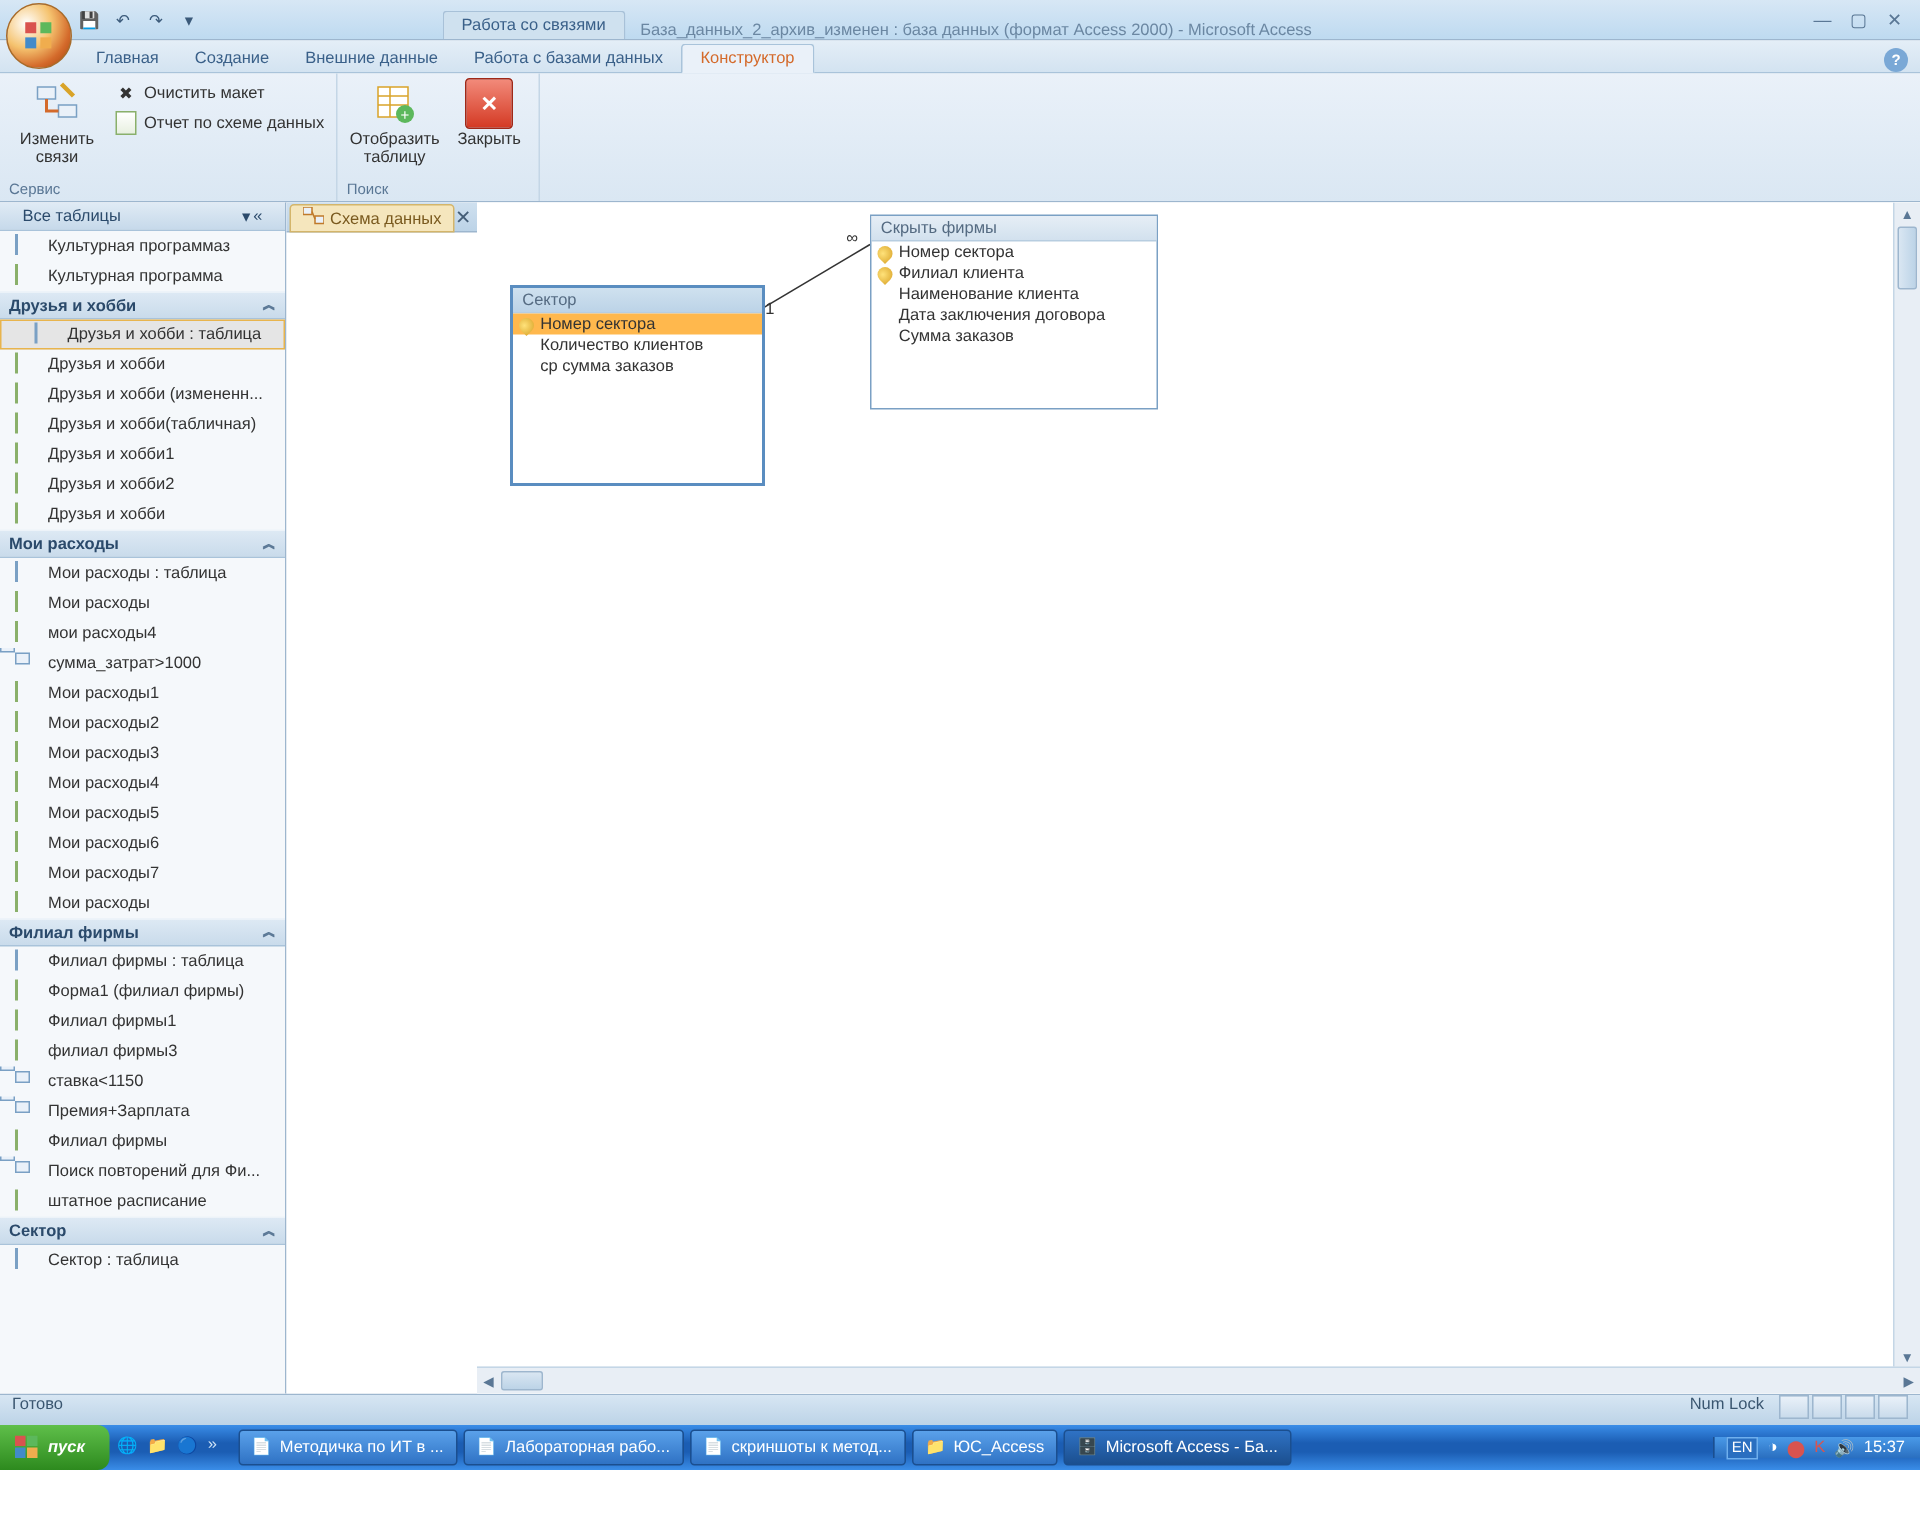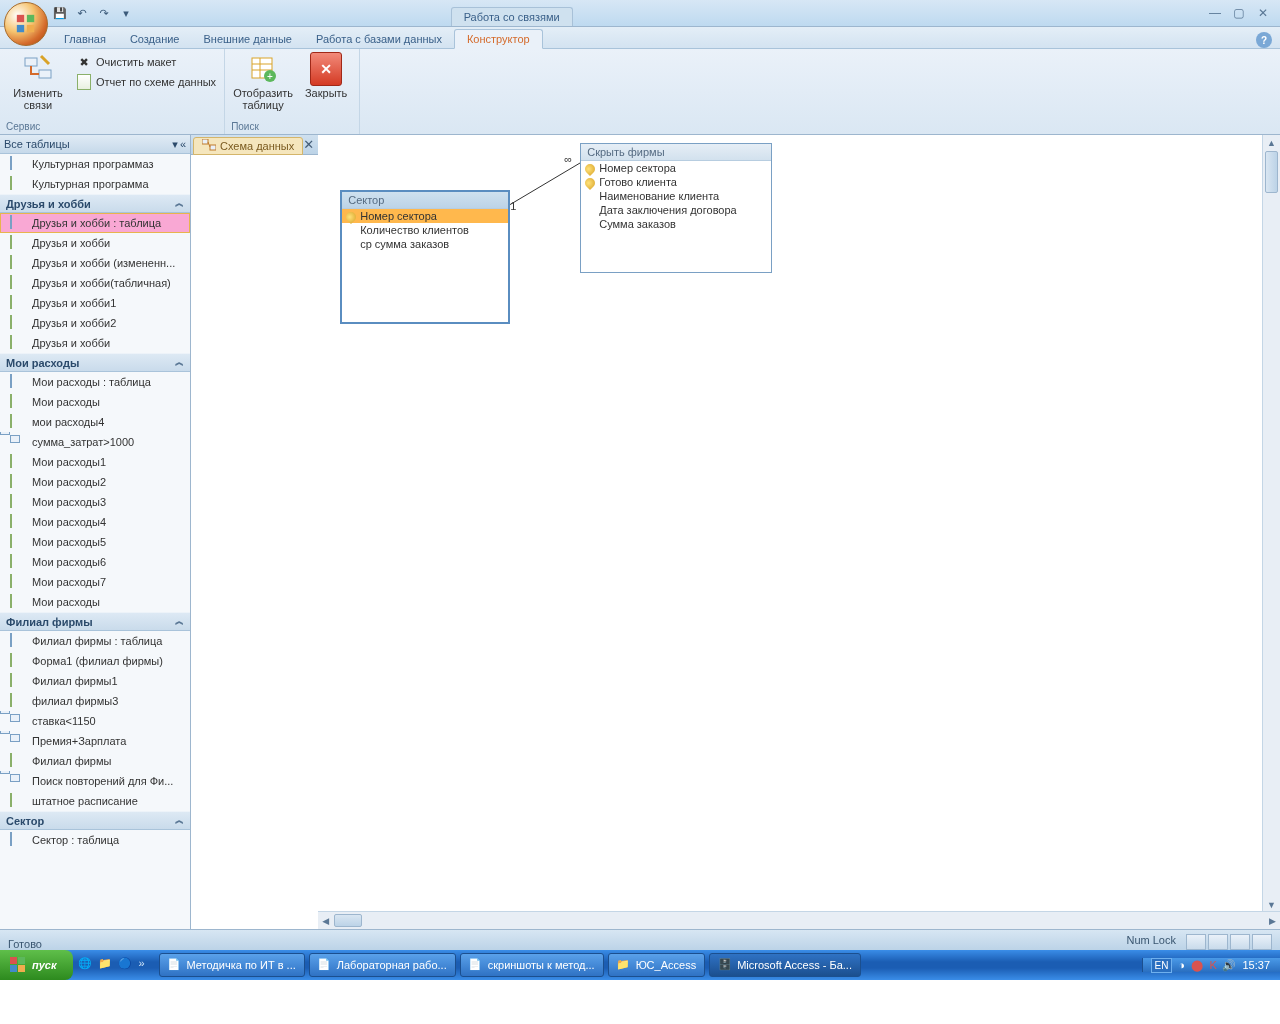--- a/index.html
+++ b/index.html
@@ -22,26 +22,26 @@
 .rgroup-body{flex:1;display:flex;align-items:flex-start;gap:4px}
 .rgroup-label{text-align:left;color:#5a7795;font-size:10px;padding:2px 0}
 .bigbtn{display:flex;flex-direction:column;align-items:center;gap:2px;padding:2px 4px;text-align:center;width:56px}
 .bigbtn .ico{width:32px;height:32px;display:flex;align-items:center;justify-content:center}
 .btncol{display:flex;flex-direction:column;gap:2px;padding-top:2px}
 .smbtn{display:flex;align-items:center;gap:4px;padding:1px 2px;white-space:nowrap}
 .smbtn .ico{width:16px;height:16px;display:flex;align-items:center;justify-content:center}
 .closebtn-ico{width:32px;height:32px;background:linear-gradient(#f28a7a,#d43a24);border:1px solid #a02818;border-radius:3px;display:flex;align-items:center;justify-content:center;color:#fff;font-weight:bold;font-size:14px}
 .workspace{display:flex;height:794px}
 .navpane{width:190px;border-right:1px solid #9db6ce;display:flex;flex-direction:column;background:#f5f8fb;overflow:hidden}
-.nav-header{height:18px;background:linear-gradient(#e0ebf5,#c6d9ea);border-bottom:1px solid #a9c3da;display:flex;align-items:center;padding:0 4px;font-weight:normal;color:#2b4a6b}
+.nav-header{height:18px;background:linear-gradient(#e0ebf5,#c6d9ea);border-bottom:1px solid #a9c3da;display:flex;align-items:center;padding:0 15px;font-weight:normal;color:#2b4a6b}
 .nav-header .dd{margin-left:auto;display:flex;gap:2px}
 .nav-group-header{background:linear-gradient(#dde9f4,#c9dbeb);border-top:1px solid #edf3f9;border-bottom:1px solid #a9c3da;padding:2px 6px;color:#2b4a6b;font-weight:bold;display:flex;align-items:center}
 .nav-group-header .chev{margin-left:auto;font-size:9px;color:#5a7795}
 .nav-item{display:flex;align-items:center;gap:6px;padding:3px 6px 3px 10px;white-space:nowrap;overflow:hidden;text-overflow:ellipsis}
-.nav-item.sel{background:#f9a8d4;border:1px solid #e8b44d;padding:2px 5px 2px 9px}
+.nav-item.sel{background:#e5e5e5;border:1px solid #e8b44d;padding:2px 5px 2px 22px}
 .nav-item .ni-ico{width:16px;height:14px;flex-shrink:0}
 .nav-scroll{flex:1;overflow:hidden;position:relative}
 .doc-area{flex:1;display:flex;flex-direction:row;background:#fff;position:relative}
 .doc-tabs{height:19px;background:linear-gradient(#cfe0ef,#bcd3e7);display:flex;align-items:center;border-bottom:1px solid #9db6ce}
 .doc-tab{display:flex;align-items:center;gap:4px;background:#f5e6bd;border:1px solid #d4b56a;border-radius:3px 3px 0 0;padding:1px 8px;margin-left:2px;margin-top:2px;color:#7a5a1f}
 .doc-close{margin-left:auto;margin-right:4px;color:#445d77;font-size:13px}
 .canvas{flex:1;position:relative;background:#fff;overflow:hidden}
 .tablebox{position:absolute;border:1px solid #7aa0c4;background:#fff}
 .tablebox.sel{border:2px solid #5a8dc0}
 .tb-title{background:linear-gradient(#e6eef6,#d2e1ee);color:#556b82;padding:2px 6px;border-bottom:1px solid #b7cde0}
@@ -50,21 +50,21 @@
 .tb-row.key::before{content:"";position:absolute;left:4px;top:3px;width:10px;height:10px;background:radial-gradient(circle at 40% 40%,#ffe27a,#d9a328);border-radius:50% 50% 50% 0;transform:rotate(-45deg)}
 .tb-row.selrow{background:#ffb84d}
 .rel-label{position:absolute;font-size:11px;color:#333}
 .canvas svg.rel{position:absolute;left:0;top:0;pointer-events:none}
 .vscroll{position:absolute;right:0;top:0;bottom:17px;width:17px;background:#e8eef5;border-left:1px solid #c4d6e6}
 .vscroll .thumb{position:absolute;left:2px;right:2px;top:16px;height:40px;background:linear-gradient(90deg,#d9e6f2,#bcd3e7);border:1px solid #9db6ce;border-radius:2px}
 .vscroll .arr{position:absolute;left:0;right:0;height:15px;display:flex;align-items:center;justify-content:center;color:#5a7795;font-size:9px}
 .hscroll{position:absolute;left:0;right:0;bottom:0;height:17px;background:#e8eef5;border-top:1px solid #c4d6e6;display:flex;align-items:center}
 .hscroll .arr{width:15px;text-align:center;color:#5a7795;font-size:9px}
 .hscroll .thumb{height:11px;background:linear-gradient(#d9e6f2,#bcd3e7);border:1px solid #9db6ce;border-radius:2px;margin:0 1px}
-.statusbar{height:20px;background:linear-gradient(#d7e6f3,#bcd3e7);display:flex;align-items:flex-end;padding:0 8px;color:#3a5670;border-top:1px solid #9db6ce}
+.statusbar{height:20px;background:linear-gradient(#d7e6f3,#bcd3e7);display:flex;align-items:flex-start;padding:0 8px;color:#3a5670;border-top:1px solid #9db6ce}
 .statusbar .right{margin-left:auto;display:flex;gap:10px}
 .taskbar{height:30px;background:linear-gradient(#3a8de8,#1b5db3 40%,#1b5db3 60%,#3a8de8);display:flex;align-items:center;color:#fff;font-size:11px}
 .start{height:30px;background:linear-gradient(#5fbf4a,#2d8a1e);padding:0 16px 0 10px;display:flex;align-items:center;gap:6px;font-weight:bold;font-style:italic;border-radius:0 8px 8px 0}
 .start-orb{width:16px;height:16px;display:flex}
 .tb-item{background:linear-gradient(#5aa1ea,#2f72c4);border:1px solid #1b4f8f;border-radius:3px;height:22px;display:flex;align-items:center;gap:5px;padding:0 8px;margin-left:4px;max-width:148px;overflow:hidden;white-space:nowrap}
 .tb-item.active{background:linear-gradient(#2f72c4,#1b4f8f)}
 .tb-item .ti-ico{width:14px;height:14px;flex-shrink:0}
 .tray{margin-left:auto;background:linear-gradient(#4a9ae8,#2a6fc0);height:14px;display:flex;align-items:center;gap:6px;padding:0 10px 0 8px;border-left:1px solid #1b4f8f}
 .tray .lang{background:#2a6fc0;padding:1px 3px;border:1px solid #6fb0ee;font-size:10px}
 .ql{display:flex;gap:4px;margin-left:6px;align-items:center}
@@ -93,20 +93,21 @@
 
 <div class="titlebar">
   <div class="qat">
     <span class="qbtn">💾</span>
     <span class="qbtn">↶</span>
     <span class="qbtn">↷</span>
     <span class="qbtn">▾</span>
   </div>
   <div class="title-tabs">
     <div class="context-tab">Работа со связями</div>
+    <div class="title-text">База_данных_2_архив_изменен : база данных (формат Access 2000) - Microsoft Access</div>
   </div>
   <div class="win-ctrl">
     <span>—</span>
     <span>▢</span>
     <span>✕</span>
   </div>
 </div>
 
 <div class="ribbon-tabs">
   <div class="rtab">Главная</div>
@@ -350,21 +351,21 @@
             <div class="tb-row key selrow">Номер сектора</div>
             <div class="tb-row">Количество клиентов</div>
             <div class="tb-row">ср сумма заказов</div>
           </div>
       </div>
 
       <div class="tablebox" style="left:262px;top:8px;width:190px;height:128px">
         <div class="tb-title">Скрыть фирмы</div>
         <div id="clients-fields">
             <div class="tb-row key">Номер сектора</div>
-            <div class="tb-row key">Готово клиента</div>
+            <div class="tb-row key">Филиал клиента</div>
             <div class="tb-row">Наименование клиента</div>
             <div class="tb-row">Дата заключения договора</div>
             <div class="tb-row">Сумма заказов</div>
           </div>
       </div>
 
       <div class="vscroll">
         <div class="arr" style="top:0">▲</div>
         <div class="thumb"></div>
         <div class="arr" style="bottom:0">▼</div>

